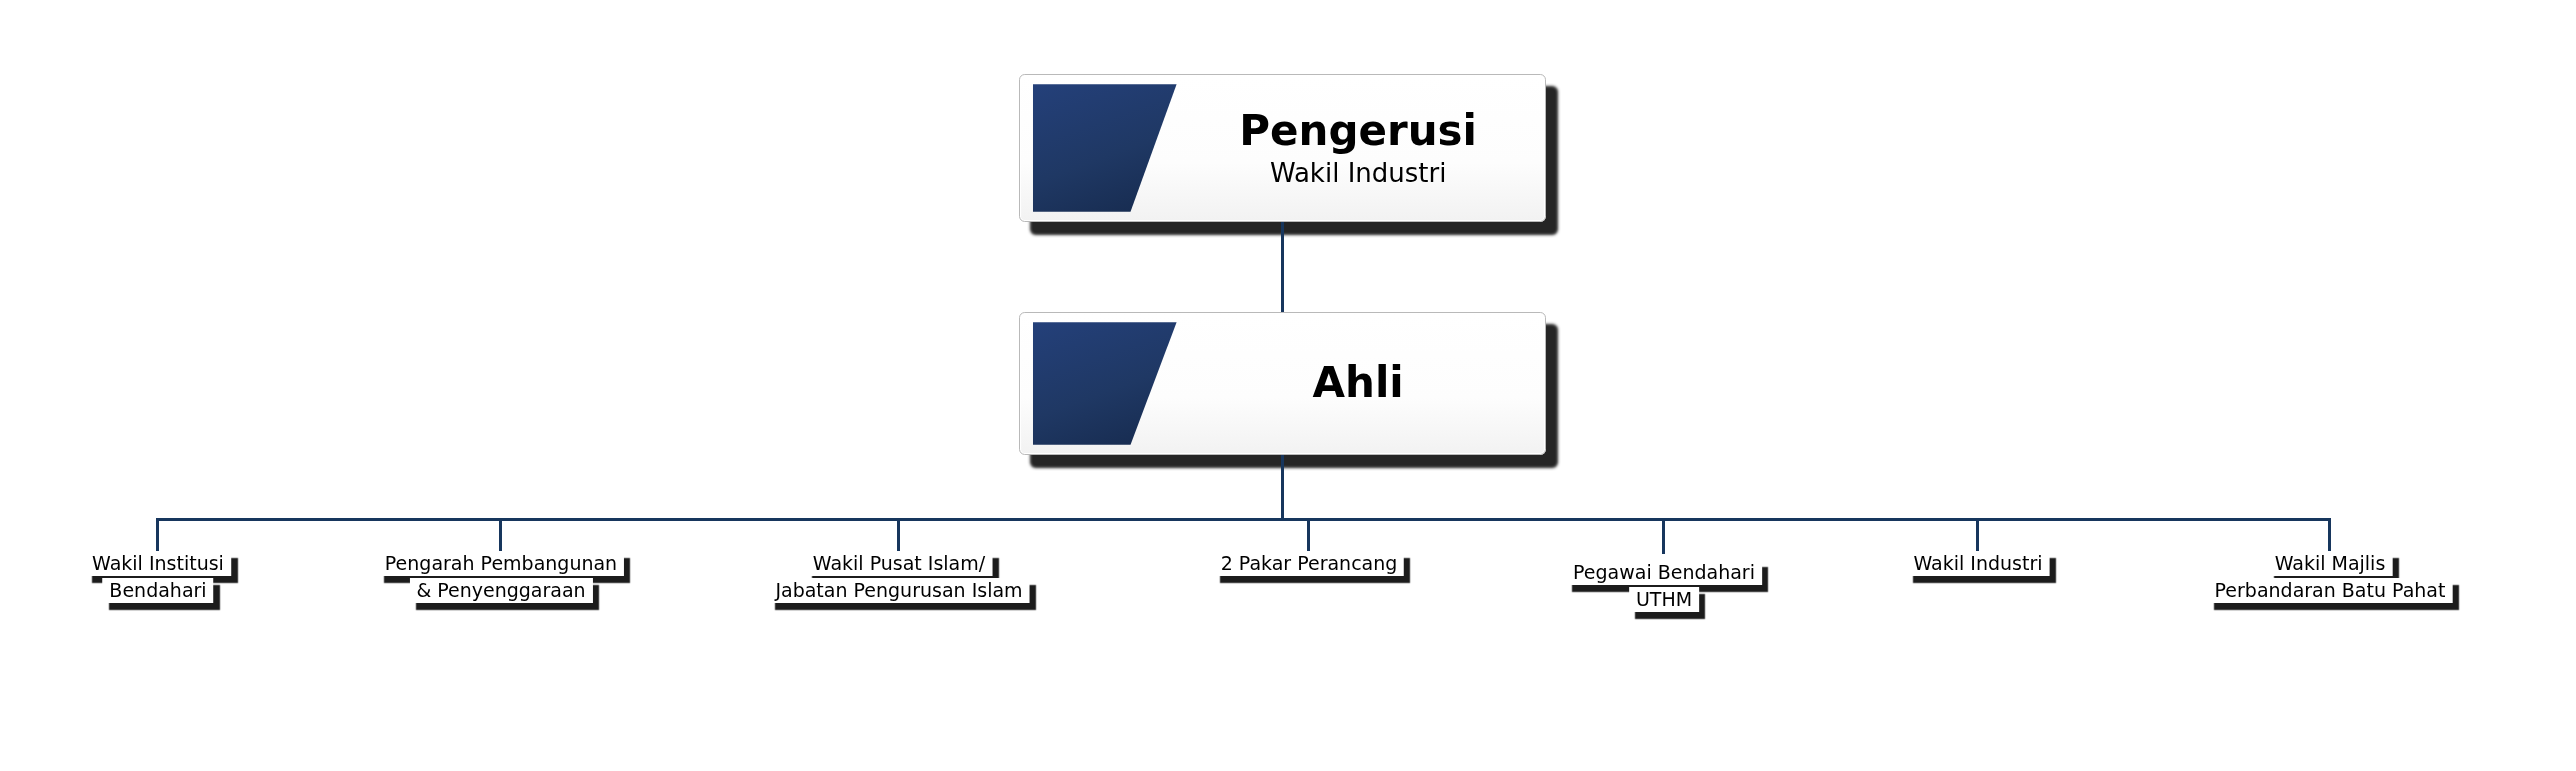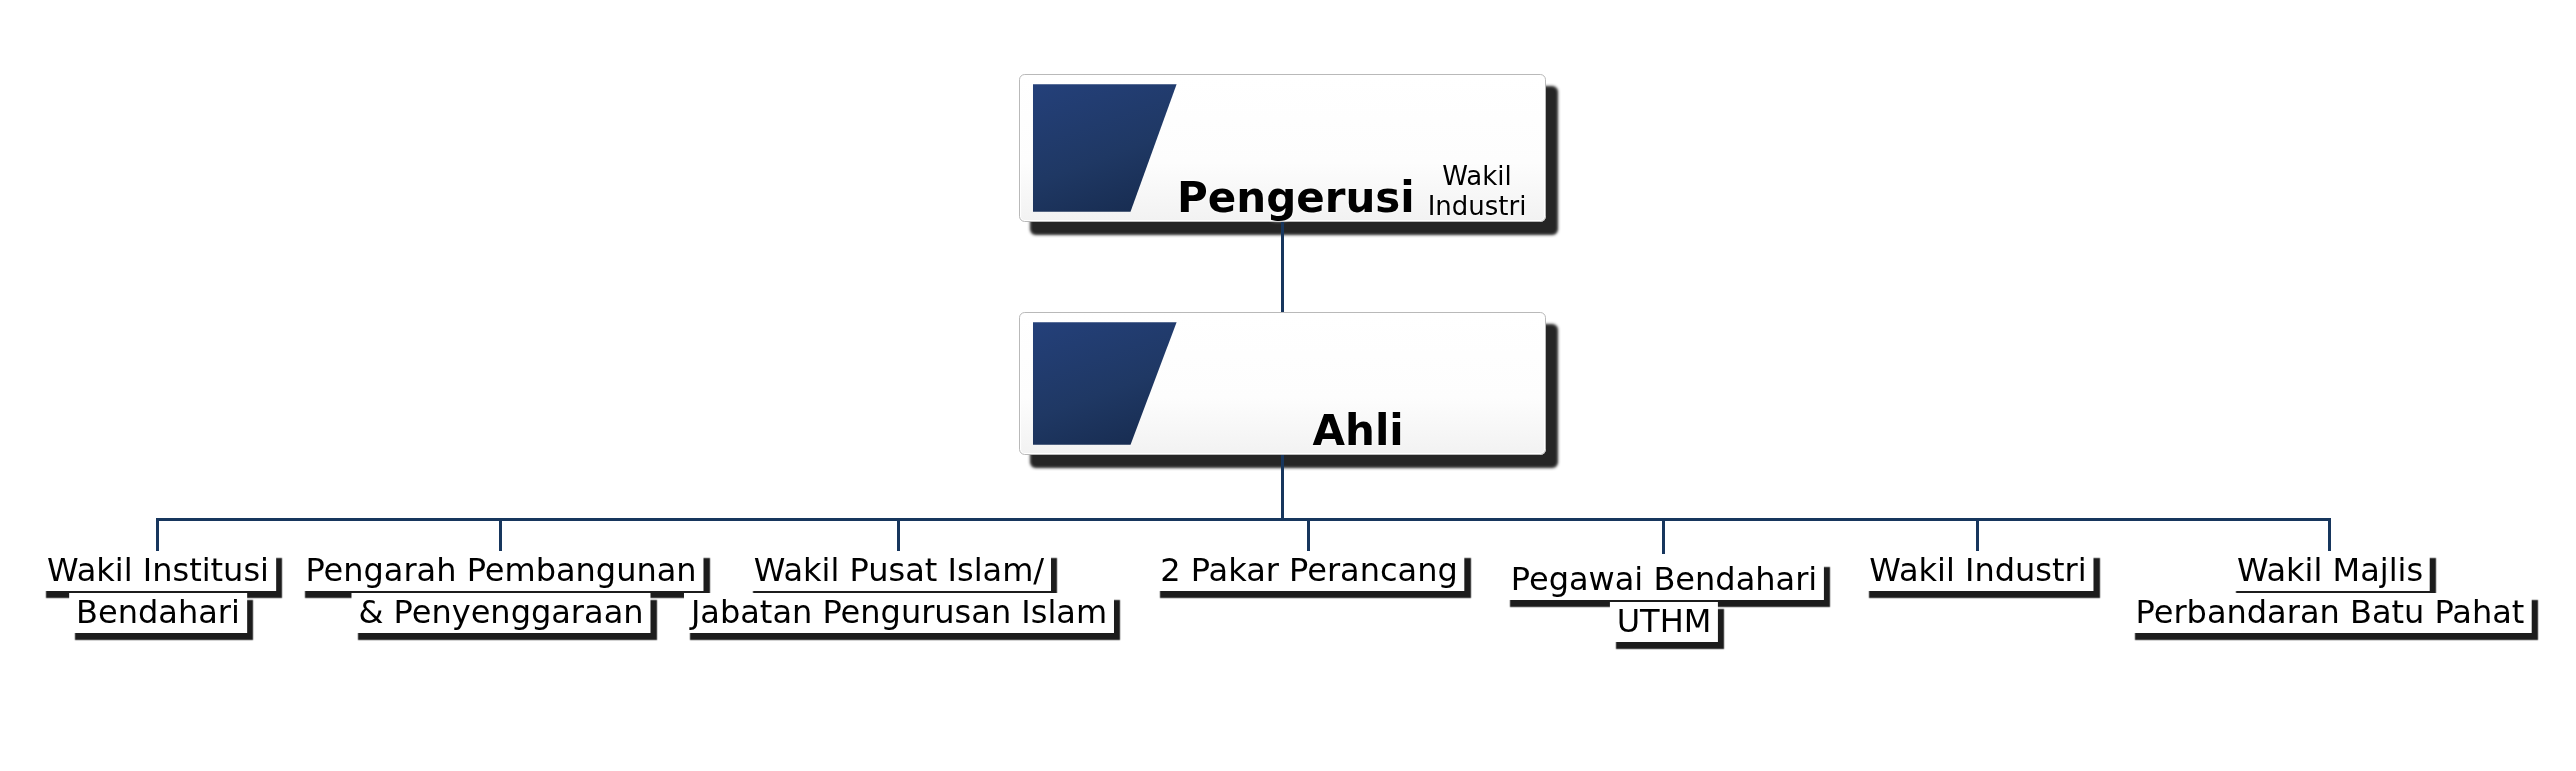--- a/index.html
+++ b/index.html
@@ -42,21 +42,22 @@
     box-shadow: 2.3px 2.3px 3.4px rgba(0,0,0,0.35);
   }
 
   .box-text {
     position: absolute;
     left: 157px;
     right: 5.7px;
     top: 0;
     bottom: 0;
     display: flex;
-    align-items: flex-end;
+    flex-direction: column;
+    align-items: center;
     justify-content: center;
     text-align: center;
     color: #000;
   }
   .box-title {
     font-size: 42px;
     font-weight: bold;
     line-height: 1.1;
     text-shadow: 0 0 3.4px #ffffff;
   }
@@ -101,21 +102,21 @@
   .leaf-3 { left: 899px; }
   .leaf-4 { left: 1309px; }
   .leaf-5 { left: 1664px; margin-top: 9px; }
   .leaf-6 { left: 1978px; }
   .leaf-7 { left: 2330px; }
 
   .leaf-line {
     display: inline-block;
     background: #ffffff;
     color: #000000;
-    font-size: 32px;
+    font-size: 19px;
     line-height: 1.18;
     padding: 0.6px 6.9px 1.7px 6.9px;
     box-shadow: 6.3px 6.9px 1.1px rgba(16, 16, 16, 0.95);
     margin-bottom: 2.3px;
   }
   .leaf .row { display: block; }
 </style>
 </head>
 <body>
 

